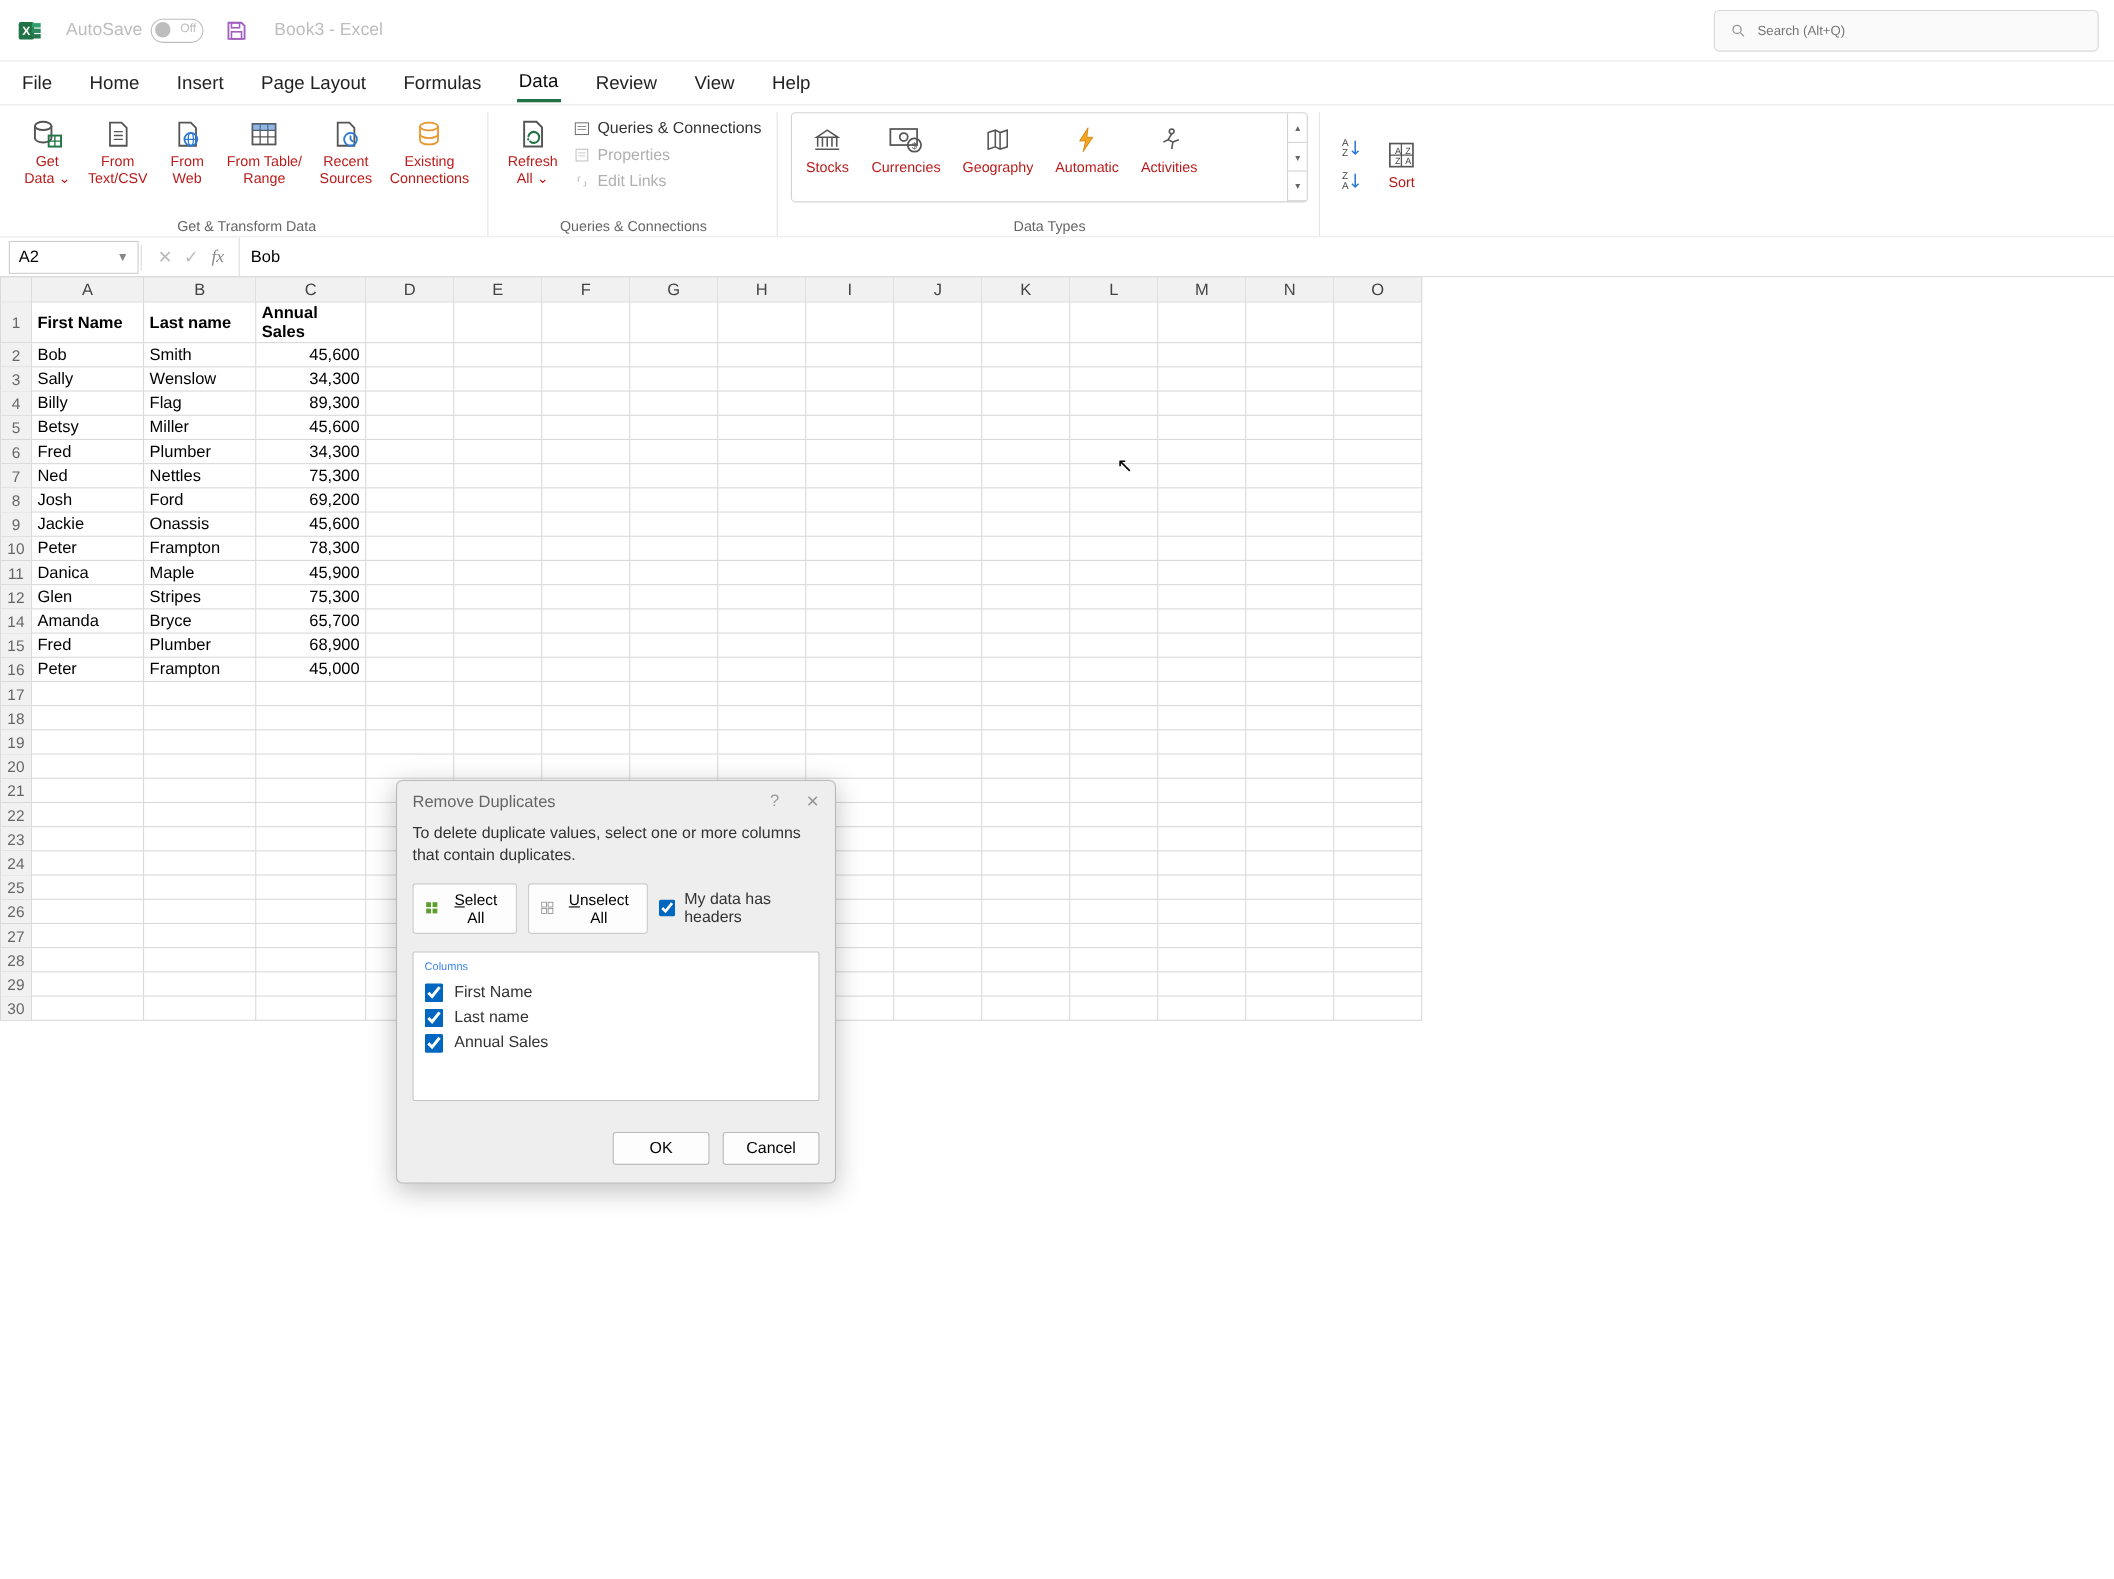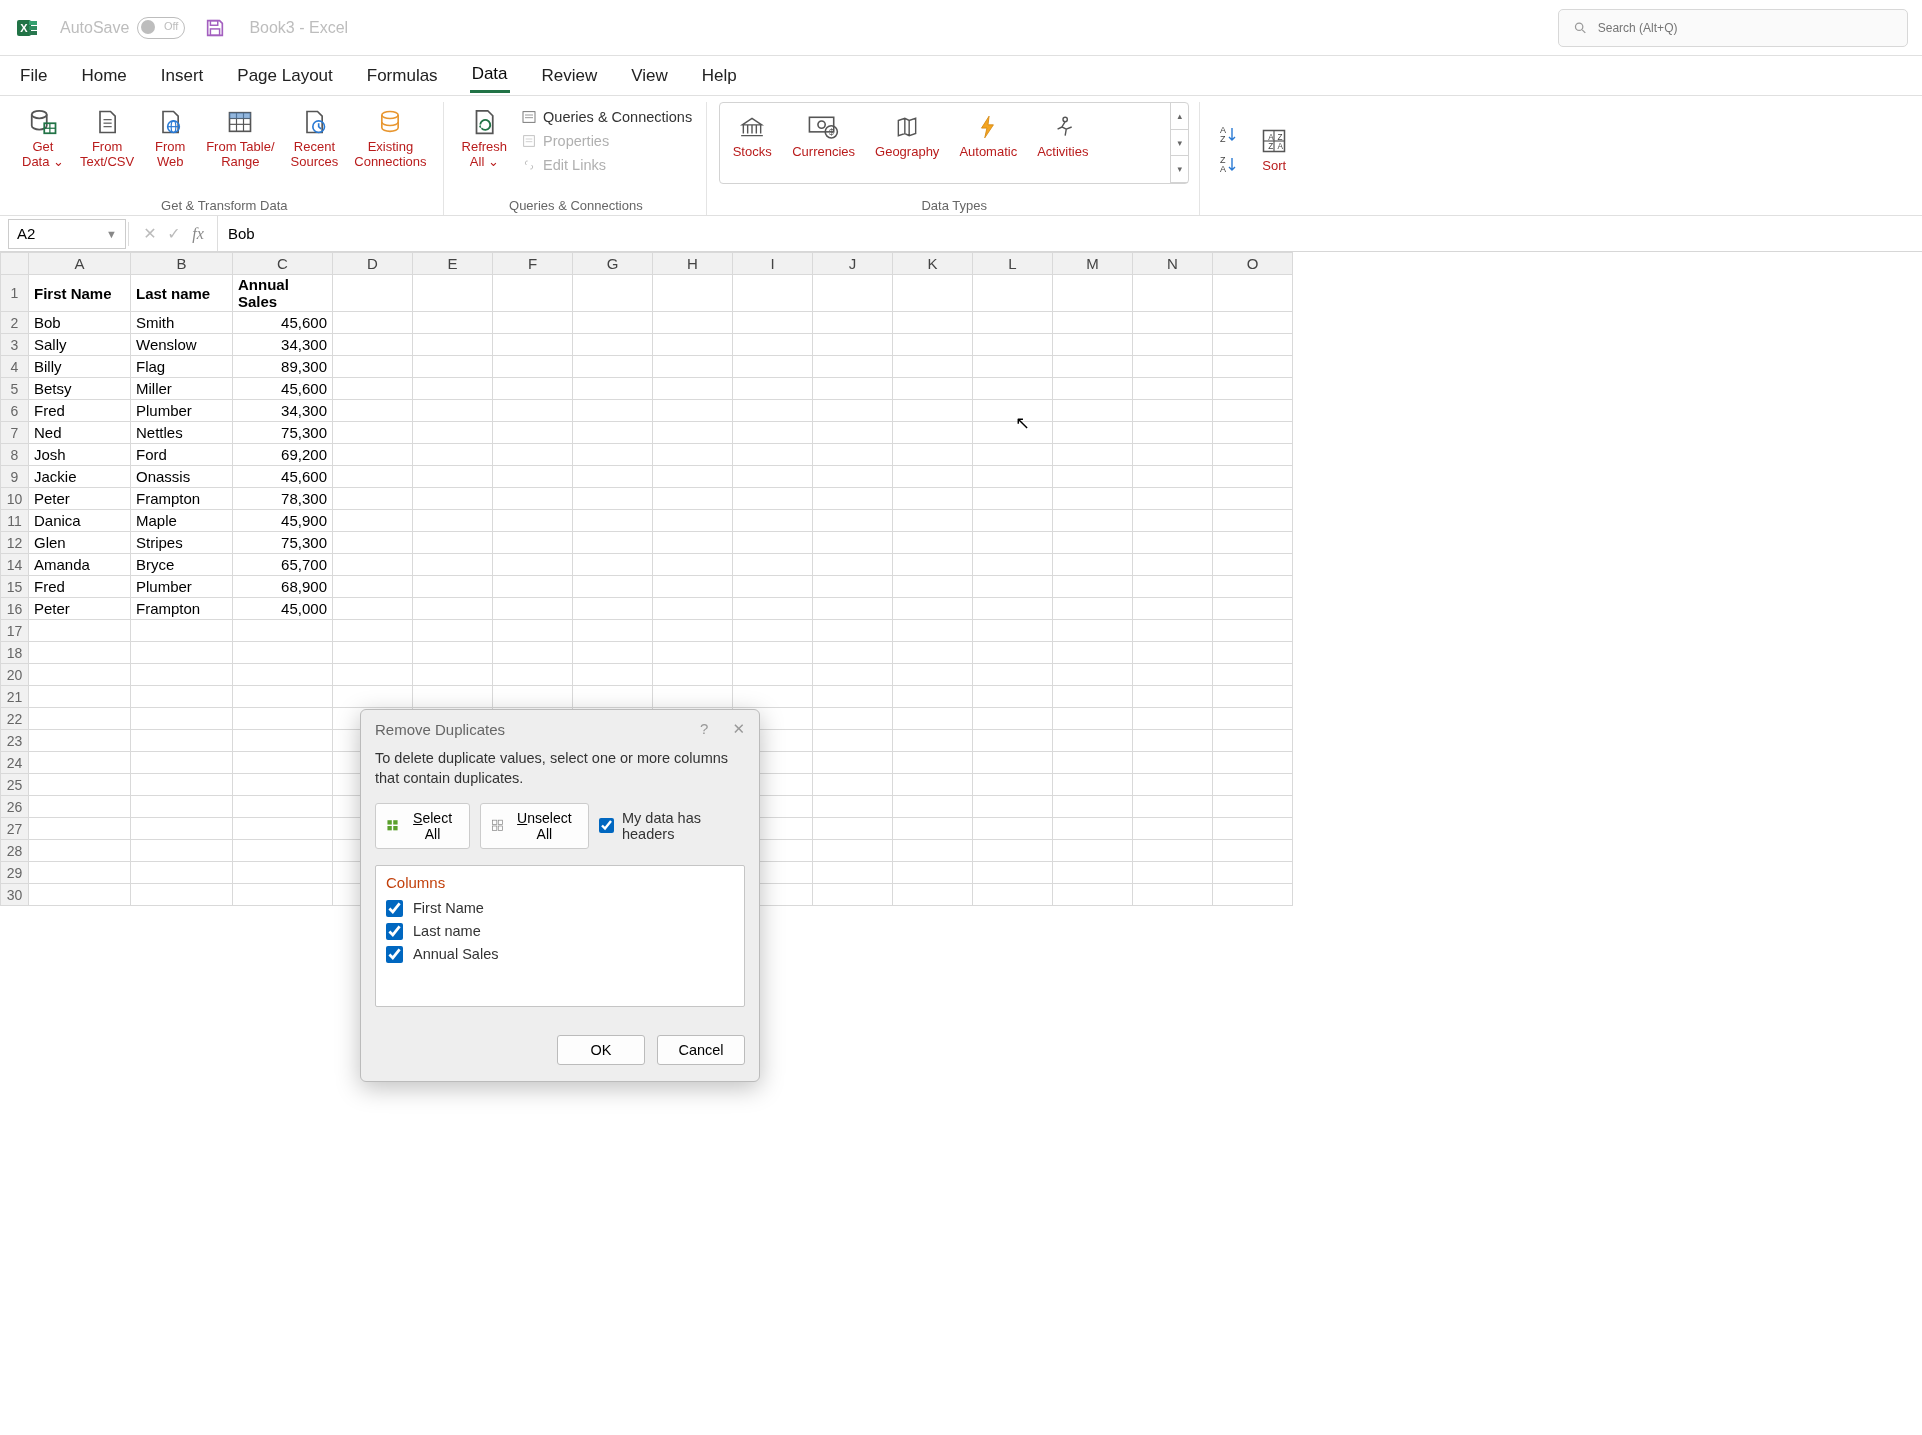--- a/index.html
+++ b/index.html
@@ -61,21 +61,21 @@
   
   .dialog-overlay { position: absolute; left: 360px; top: 457px; width: 400px; background: #eeeeee; border: 1px solid #bbb; border-radius: 6px; box-shadow: 0 6px 24px rgba(0,0,0,0.25); }
   .dialog-title { display: flex; align-items: center; justify-content: space-between; padding: 10px 14px; font-size: 15px; color: #666; }
   .dialog-title .right { display:flex; gap:24px; color:#999;}
   .dialog-body { padding: 0 14px 14px 14px; font-size: 14.5px; color: #333; }
   .dialog-desc { margin-bottom: 14px; line-height:1.4;}
   .dialog-btns-row { display: flex; align-items: center; gap: 10px; margin-bottom: 16px; }
   .small-btn { background: #fdfdfd; border: 1px solid #ccc; border-radius: 3px; padding: 6px 10px; font-size: 14px; cursor: pointer; display: flex; align-items: center; gap: 6px; }
   .chk-inline { display: flex; align-items: center; gap: 8px; margin-left: auto; font-size:14.5px;}
   .columns-box { border: 1px solid #c5c5c5; background: #fff; border-radius: 2px; padding: 8px 10px 40px 10px; }
-  .columns-box .hdr { font-size: 15px; margin-bottom: 6px; color:#c2410c;}
+  .columns-box .hdr { font-size: 10px; margin-bottom: 6px; color:#3b82f6;}
   .col-item { display: flex; align-items: center; gap: 10px; padding: 3px 0; font-size:14.5px;}
   .dialog-footer { display: flex; justify-content: flex-end; gap: 12px; padding: 14px 14px 16px; }
   .dlg-btn { width: 88px; height: 30px; border: 1px solid #bbb; background: #fdfdfd; border-radius: 3px; font-size: 14.5px; cursor: pointer; }
 
   input[type=checkbox].blue { width: 17px; height: 17px; accent-color: #0067c0; cursor:pointer;}
 
   .cursor-img { position:absolute; left:1015px; top:160px; font-size:18px; pointer-events:none;}
 </style>
 </head>
 <body>
@@ -659,20 +659,38 @@
           <td></td>
           <td></td>
           <td></td>
           <td></td>
           <td></td>
           <td></td>
           <td></td>
         </tr>
         <tr>
           <th class="rowhdr">18</th>
+          <td></td>
+          <td></td>
+          <td></td>
+          <td></td>
+          <td></td>
+          <td></td>
+          <td></td>
+          <td></td>
+          <td></td>
+          <td></td>
+          <td></td>
+          <td></td>
+          <td></td>
+          <td></td>
+          <td></td>
+        </tr>
+        <tr>
+          <th class="rowhdr">19</th>
           <td></td>
           <td></td>
           <td></td>
           <td></td>
           <td></td>
           <td></td>
           <td></td>
           <td></td>
           <td></td>
           <td></td>

